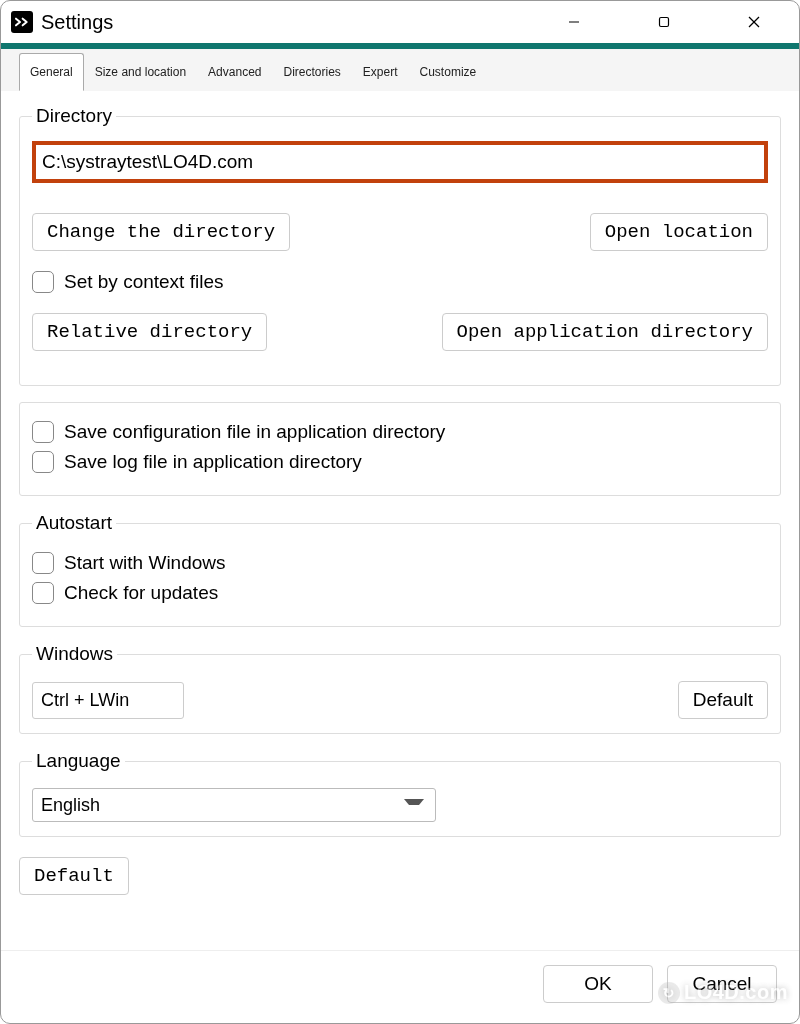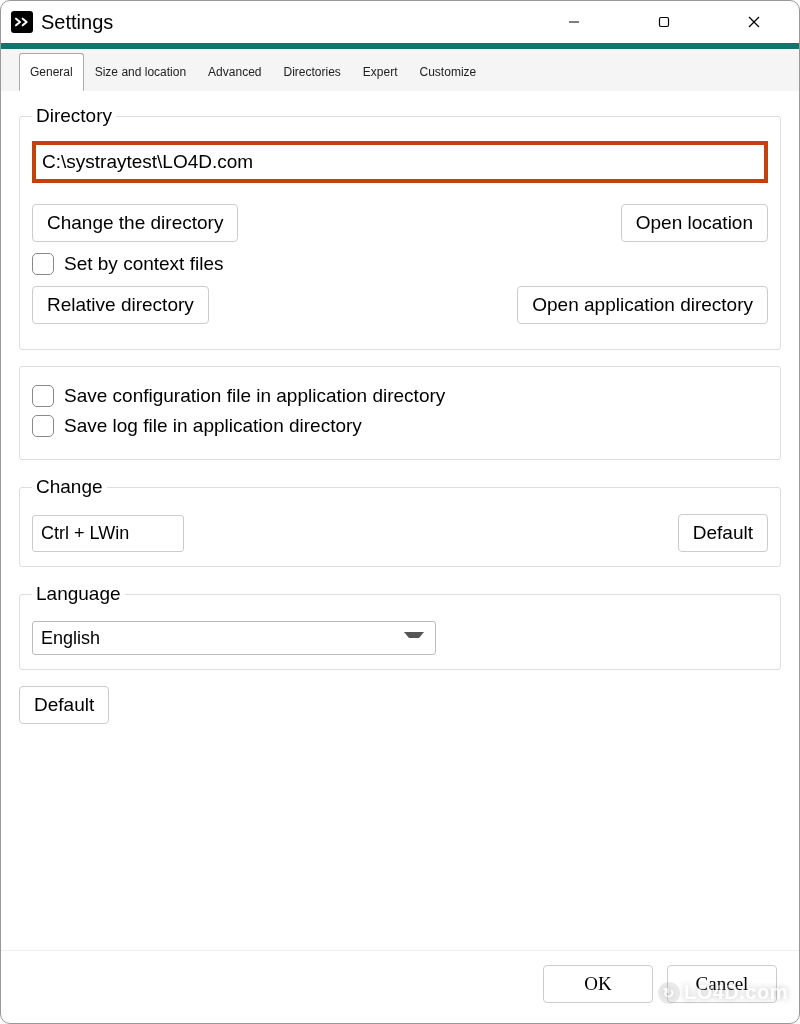--- a/index.html
+++ b/index.html
@@ -129,21 +129,22 @@
     background: #fff;
     font-size: 19px;
     padding: 6px 6px;
     margin: 4px 0 10px 0;
     font-family: inherit;
   }
 
   .row {
     display: flex;
     align-items: flex-end;
-    margin: 11px 0;
+    margin: 20px 0;
+    font-family: Liberation Mono, monospace;
   }
   .row.spread { justify-content: space-between; }
   .btn {
     border: 1px solid #ccc;
     background: #fff;
     font-size: 19px;
     padding: 7px 14px;
     border-radius: 4px;
     cursor: pointer;
     font-family: inherit;
@@ -214,21 +215,21 @@
   }
 
   
   .bottombar {
     display:flex;
     justify-content:flex-end;
     gap: 14px;
     padding: 14px 22px 20px;
     border-top: 1px solid #eee;
   }
-  .bottombar .btn { min-width: 110px; text-align:center;font-family:Liberation Serif, serif; }
+  .bottombar .btn { min-width: 110px; text-align:center; }
 
   
   .watermark {
     position:absolute;
     right:12px;
     bottom:20px;
     color:#fff;
     opacity:.45;
     font-size:20px;
     font-weight:600;
@@ -312,23 +313,34 @@
       <label class="check">
         <input type="checkbox" style="">
         <span>Save configuration file in application directory</span>
       </label>
       <label class="check">
         <input type="checkbox" style="">
         <span>Save log file in application directory</span>
       </label>
     </fieldset>
 
-
-    <fieldset>
-      <legend>Change</legend>
+    <fieldset>
+      <legend>Autostart</legend>
+      <label class="check">
+        <input type="checkbox" style="">
+        <span>Start with Windows</span>
+      </label>
+      <label class="check">
+        <input type="checkbox" style="">
+        <span>Check for updates</span>
+      </label>
+    </fieldset>
+
+    <fieldset>
+      <legend>Windows</legend>
       <div class="hotkey-row">
         <input class="hotkey-input" type="text" value="Ctrl + LWin" style="">
         <button class="btn">Default</button>
       </div>
     </fieldset>
 
     <fieldset>
       <legend>Language</legend>
       <div class="select-wrap">
         <select class="lang-select">

